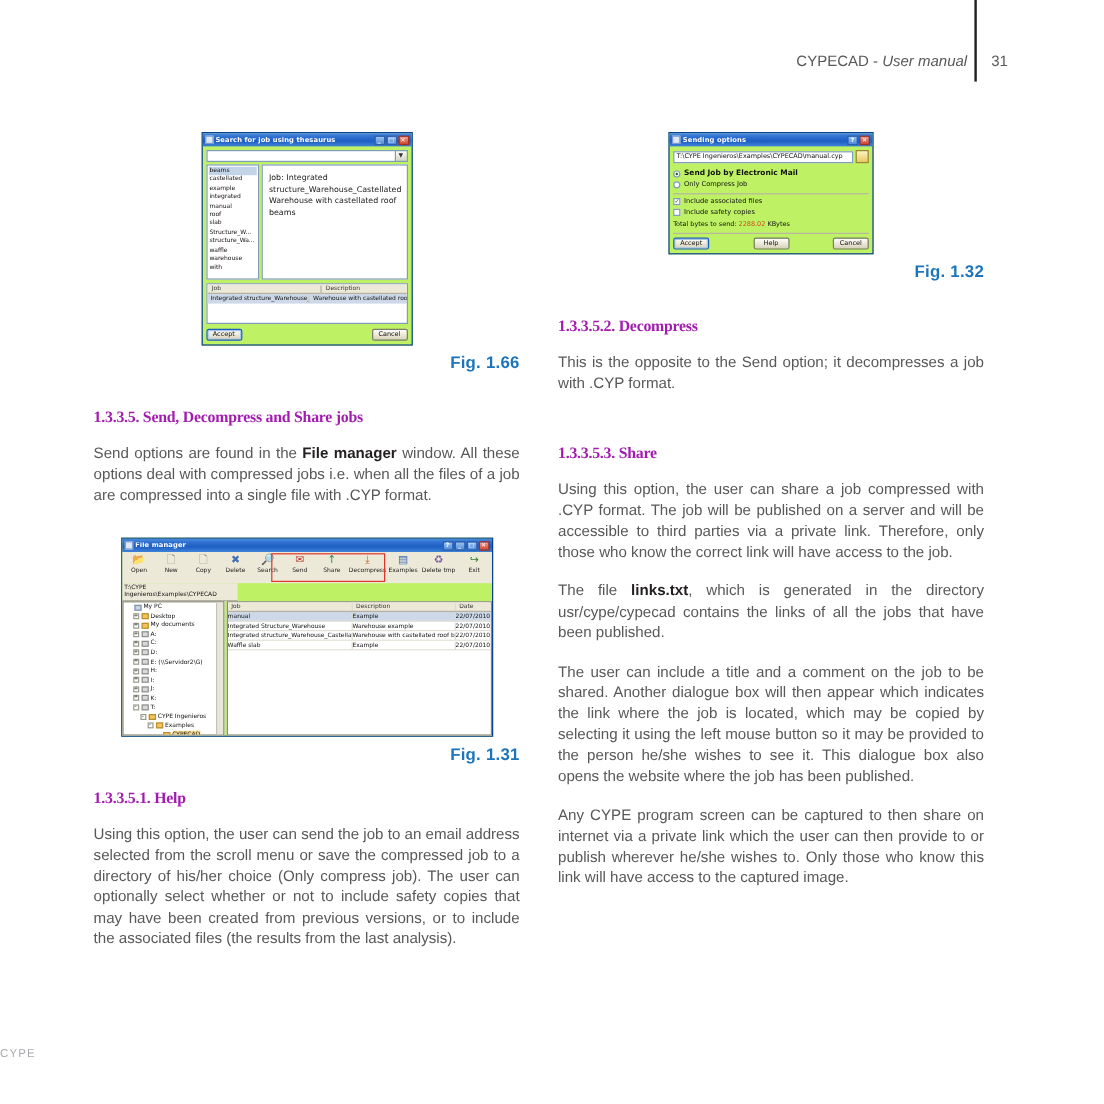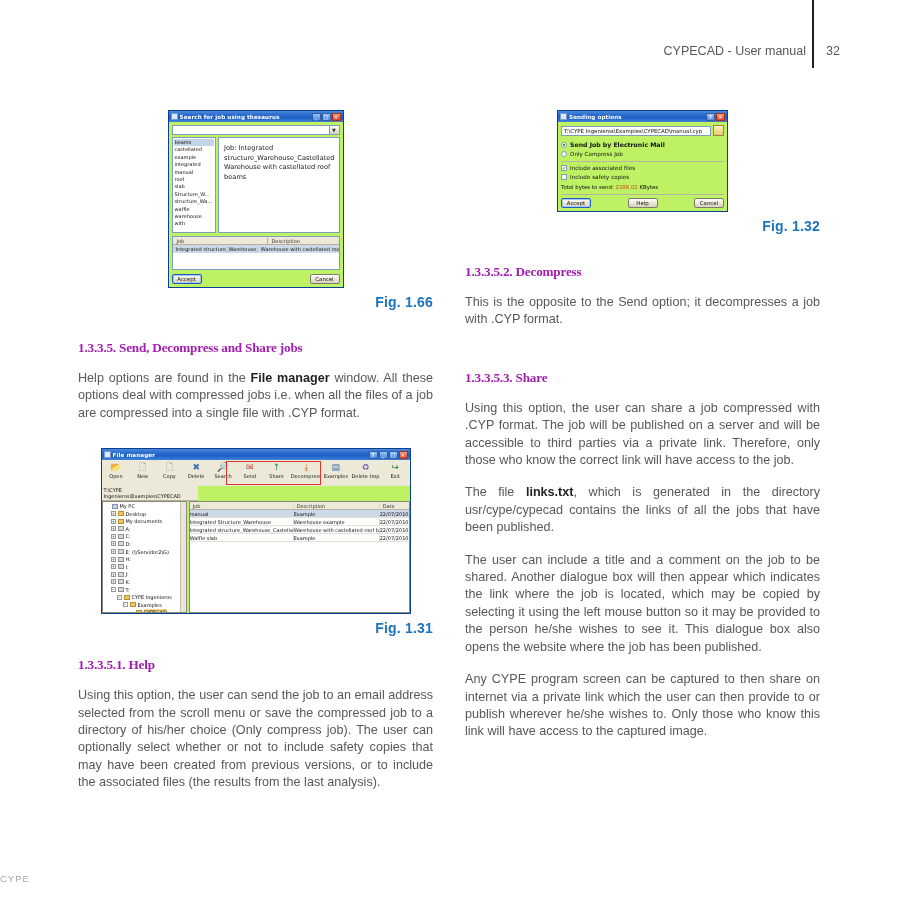--- a/index.html
+++ b/index.html
@@ -18,21 +18,21 @@
     position:absolute; top:0; left:0; width:920px; height:78px;
   }
   .header-rule {
     position:absolute; left:812px; top:0; width:2px; height:68px;
     background:#231f20;
   }
   .header-title {
     position:absolute; right:114px; top:44px;
     font-size:12.5px; color:#58585a; white-space:nowrap;
   }
-  .header-title .ital { }
+  .header-title .ital { font-style:italic; }
   .header-pagenum {
     position:absolute; left:826px; top:44px;
     font-size:12.5px; color:#58585a;
   }
 
   
   .col { position:absolute; width:355px; }
   .col-left  { left:78px;  top:110px; }
   .col-right { left:465px; top:110px; }
 
@@ -223,21 +223,21 @@
     position:absolute; left:0; bottom:36px; width:920px;
     font-size:9.5px; color:#a7a9ac; letter-spacing:1px;
   }
 </style>
 </head>
 <body>
 
 <div class="page-header">
   <div class="header-rule"></div>
   <div class="header-title"><span>CYPECAD - </span><span class="ital">User manual</span></div>
-  <div class="header-pagenum">32</div>
+  <div class="header-pagenum">31</div>
 </div>
 
 <div class="col col-left">
 
   <div style="display:flex;justify-content:center;">
   <div class="dlg" id="fig130">
     <div class="dlg-title">
       <span class="dlg-ico"></span>
       <span class="t">Search for job using thesaurus</span>
       <span class="tb">_</span>
@@ -286,21 +286,21 @@
         <div class="btn">Cancel</div>
       </div>
     </div>
   </div>
   </div>
   <p class="figcap">Fig. 1.66</p>
 
   <div class="spacer-lg"></div>
 
   <h2 class="sec">1.3.3.5. Send, Decompress and Share jobs</h2>
-  <p class="body"><span>Help options are found in the </span><b>File manager</b><span> window. All these options deal with compressed jobs i.e. when all the files of a job are compressed into a single file with .CYP format.</span></p>
+  <p class="body"><span>Send options are found in the </span><b>File manager</b><span> window. All these options deal with compressed jobs i.e. when all the files of a job are compressed into a single file with .CYP format.</span></p>
 
   <div class="spacer-sm"></div>
 
   <div style="display:flex;justify-content:center;">
   <div class="dlg" id="fig131">
     <div class="dlg-title">
       <span class="dlg-ico"></span>
       <span class="t">File manager</span>
       <span class="tb">?</span>
       <span class="tb">_</span>

